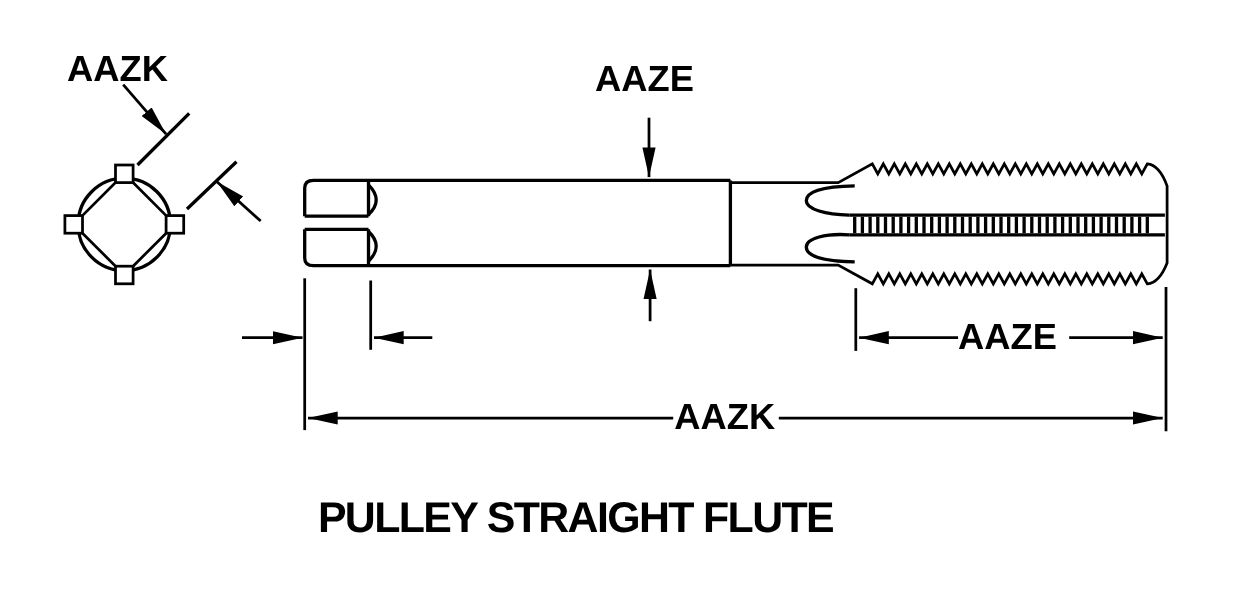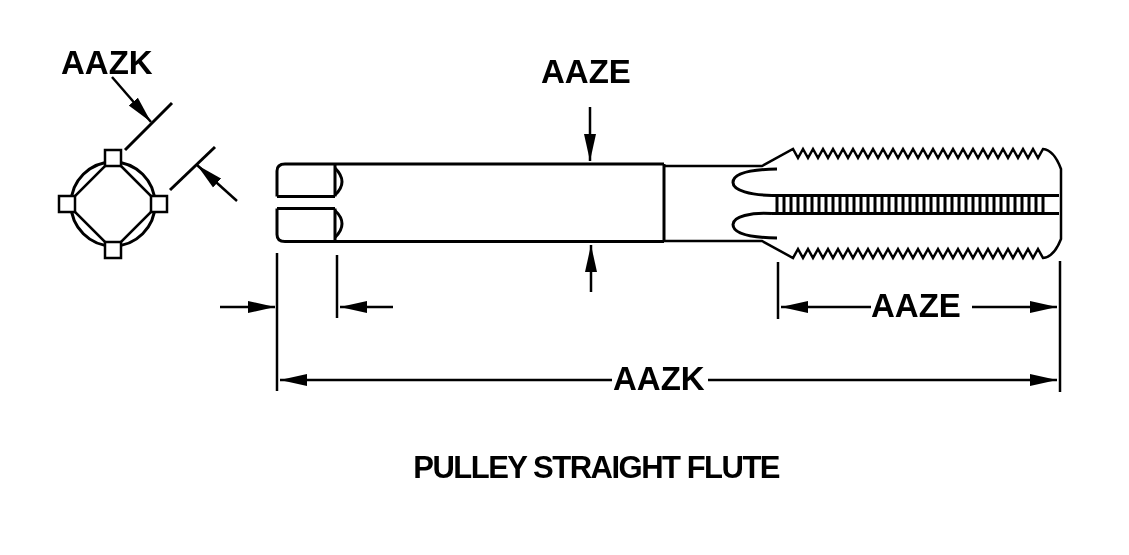--- a/index.html
+++ b/index.html
@@ -6,22 +6,22 @@
   #stage{
     position:relative;width:1129px;height:555px;background:#ffffff;
     font-family:"Liberation Sans",sans-serif;overflow:hidden;padding-left:33px;
   }
   #lineart{position:absolute;left:0;top:0;}
   .dim-label{
     position:absolute;color:#000;font-weight:bold;font-size:33px;line-height:1;
     white-space:nowrap;
   }
   .drawing-title{
-    position:absolute;left:289px;top:452px;width:490px;text-align:right;
-    color:#000;font-weight:bold;font-size:31px;letter-spacing:-1.5px;line-height:1;
+    position:absolute;left:289px;top:452px;width:490px;text-align:left;
+    color:#000;font-weight:bold;font-size:39px;letter-spacing:-1.5px;line-height:1;
     white-space:nowrap;
   }
 </style>
 </head>
 <body>
 
 <div id="stage">
 
   <svg id="lineart" width="1129" height="555" viewBox="0 0 1129 555">
     <defs>

